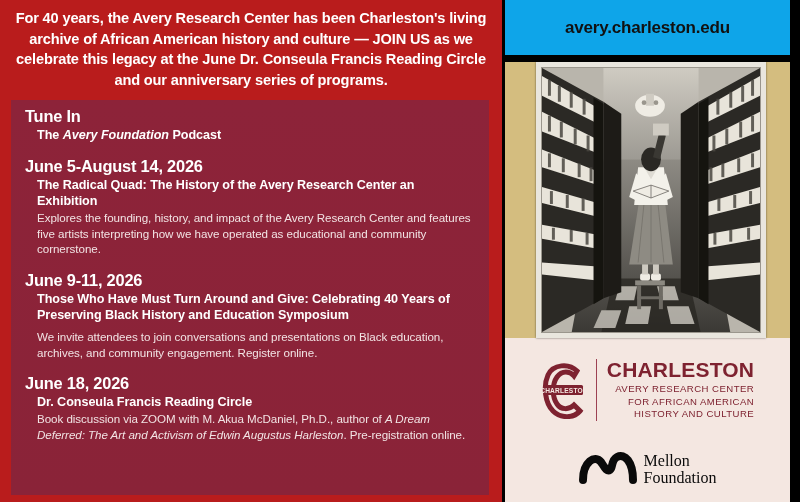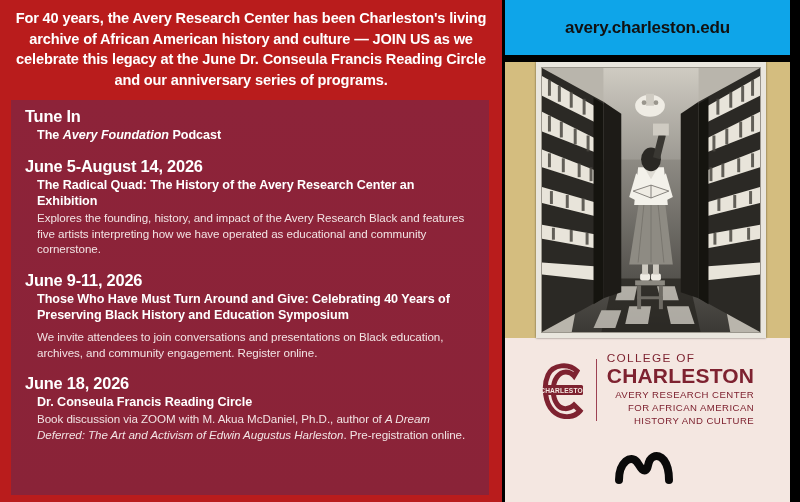--- a/index.html
+++ b/index.html
@@ -227,21 +227,21 @@
     <div class="event-block">
       <div class="event-date">Tune In</div>
       <div class="event-title"><span>The </span><span class="it">Avery Foundation</span><span> Podcast</span></div>
     </div>
 
     <div class="gap-a"></div>
 
     <div class="event-block">
       <div class="event-date">June 5-August 14, 2026</div>
       <div class="event-title">The Radical Quad: The History of the Avery Research Center an Exhibition</div>
-      <div class="event-desc">Explores the founding, history, and impact of the Avery Research Black and features five artists interpreting how we have operated as educational and community cornerstone.</div>
+      <div class="event-desc">Explores the founding, history, and impact of the Avery Research Center and features five artists interpreting how we have operated as educational and community cornerstone.</div>
     </div>
 
     <div class="gap-a"></div>
 
     <div class="event-block">
       <div class="event-date">June 9-11, 2026</div>
       <div class="event-title">Those Who Have Must Turn Around and Give: Celebrating 40 Years of Preserving Black History and Education Symposium</div>
       <div class="gap-b"></div>
       <div class="event-desc">We invite attendees to join conversations and presentations on Black education, archives, and community engagement. Register online.</div>
     </div>
@@ -416,33 +416,36 @@
       <div id="cofc-inner">
         <div id="cofc-mark">
           <svg viewBox="0 0 46 58" width="46" height="58">
             <path d="M36 10 C28 2, 12 3, 7 14 C2 25, 4 42, 12 50 C20 58, 33 57, 39 50 L33 44 C28 49, 20 49, 16 43 C11 36, 11 23, 16 16 C21 9, 29 10, 33 15 Z" fill="none" stroke="#7e2230" stroke-width="5"></path>
             <rect x="4" y="24" width="38" height="10" rx="1.5" fill="#7e2230"></rect>
             <text x="23" y="31.6" text-anchor="middle" fill="#f4e7e1" font-family="Liberation Sans, sans-serif" font-size="6.6" font-weight="bold" letter-spacing="0.2">CHARLESTON</text>
           </svg>
         </div>
         <div id="cofc-divider"></div>
         <div id="cofc-words">
-          <div class="cofc-l1">COLLEGE OF</div>
           <div class="cofc-l2">CHARLESTON</div>
           <div class="cofc-sub">AVERY RESEARCH CENTER</div>
           <div class="cofc-sub">FOR AFRICAN AMERICAN</div>
           <div class="cofc-sub">HISTORY AND CULTURE</div>
         </div>
       </div>
     </div>
 
     <div id="mellon-logo">
       <div id="mellon-inner">
         <div id="mellon-mark">
           <svg viewBox="0 0 58 34" width="58" height="34">
             <path d="M4 30 C4 12, 16 4, 22 12 C26 18, 28 22, 31 20 C34 18, 32 10, 38 7 C46 3, 54 12, 54 30" fill="none" stroke="#0a0a0a" stroke-width="8" stroke-linecap="round"></path>
           </svg>
         </div>
+        <div id="mellon-words">
+          <div>Mellon</div>
+          <div>Foundation</div>
+        </div>
       </div>
     </div>
 
   </div>
 </div>
 
 </body></html>

